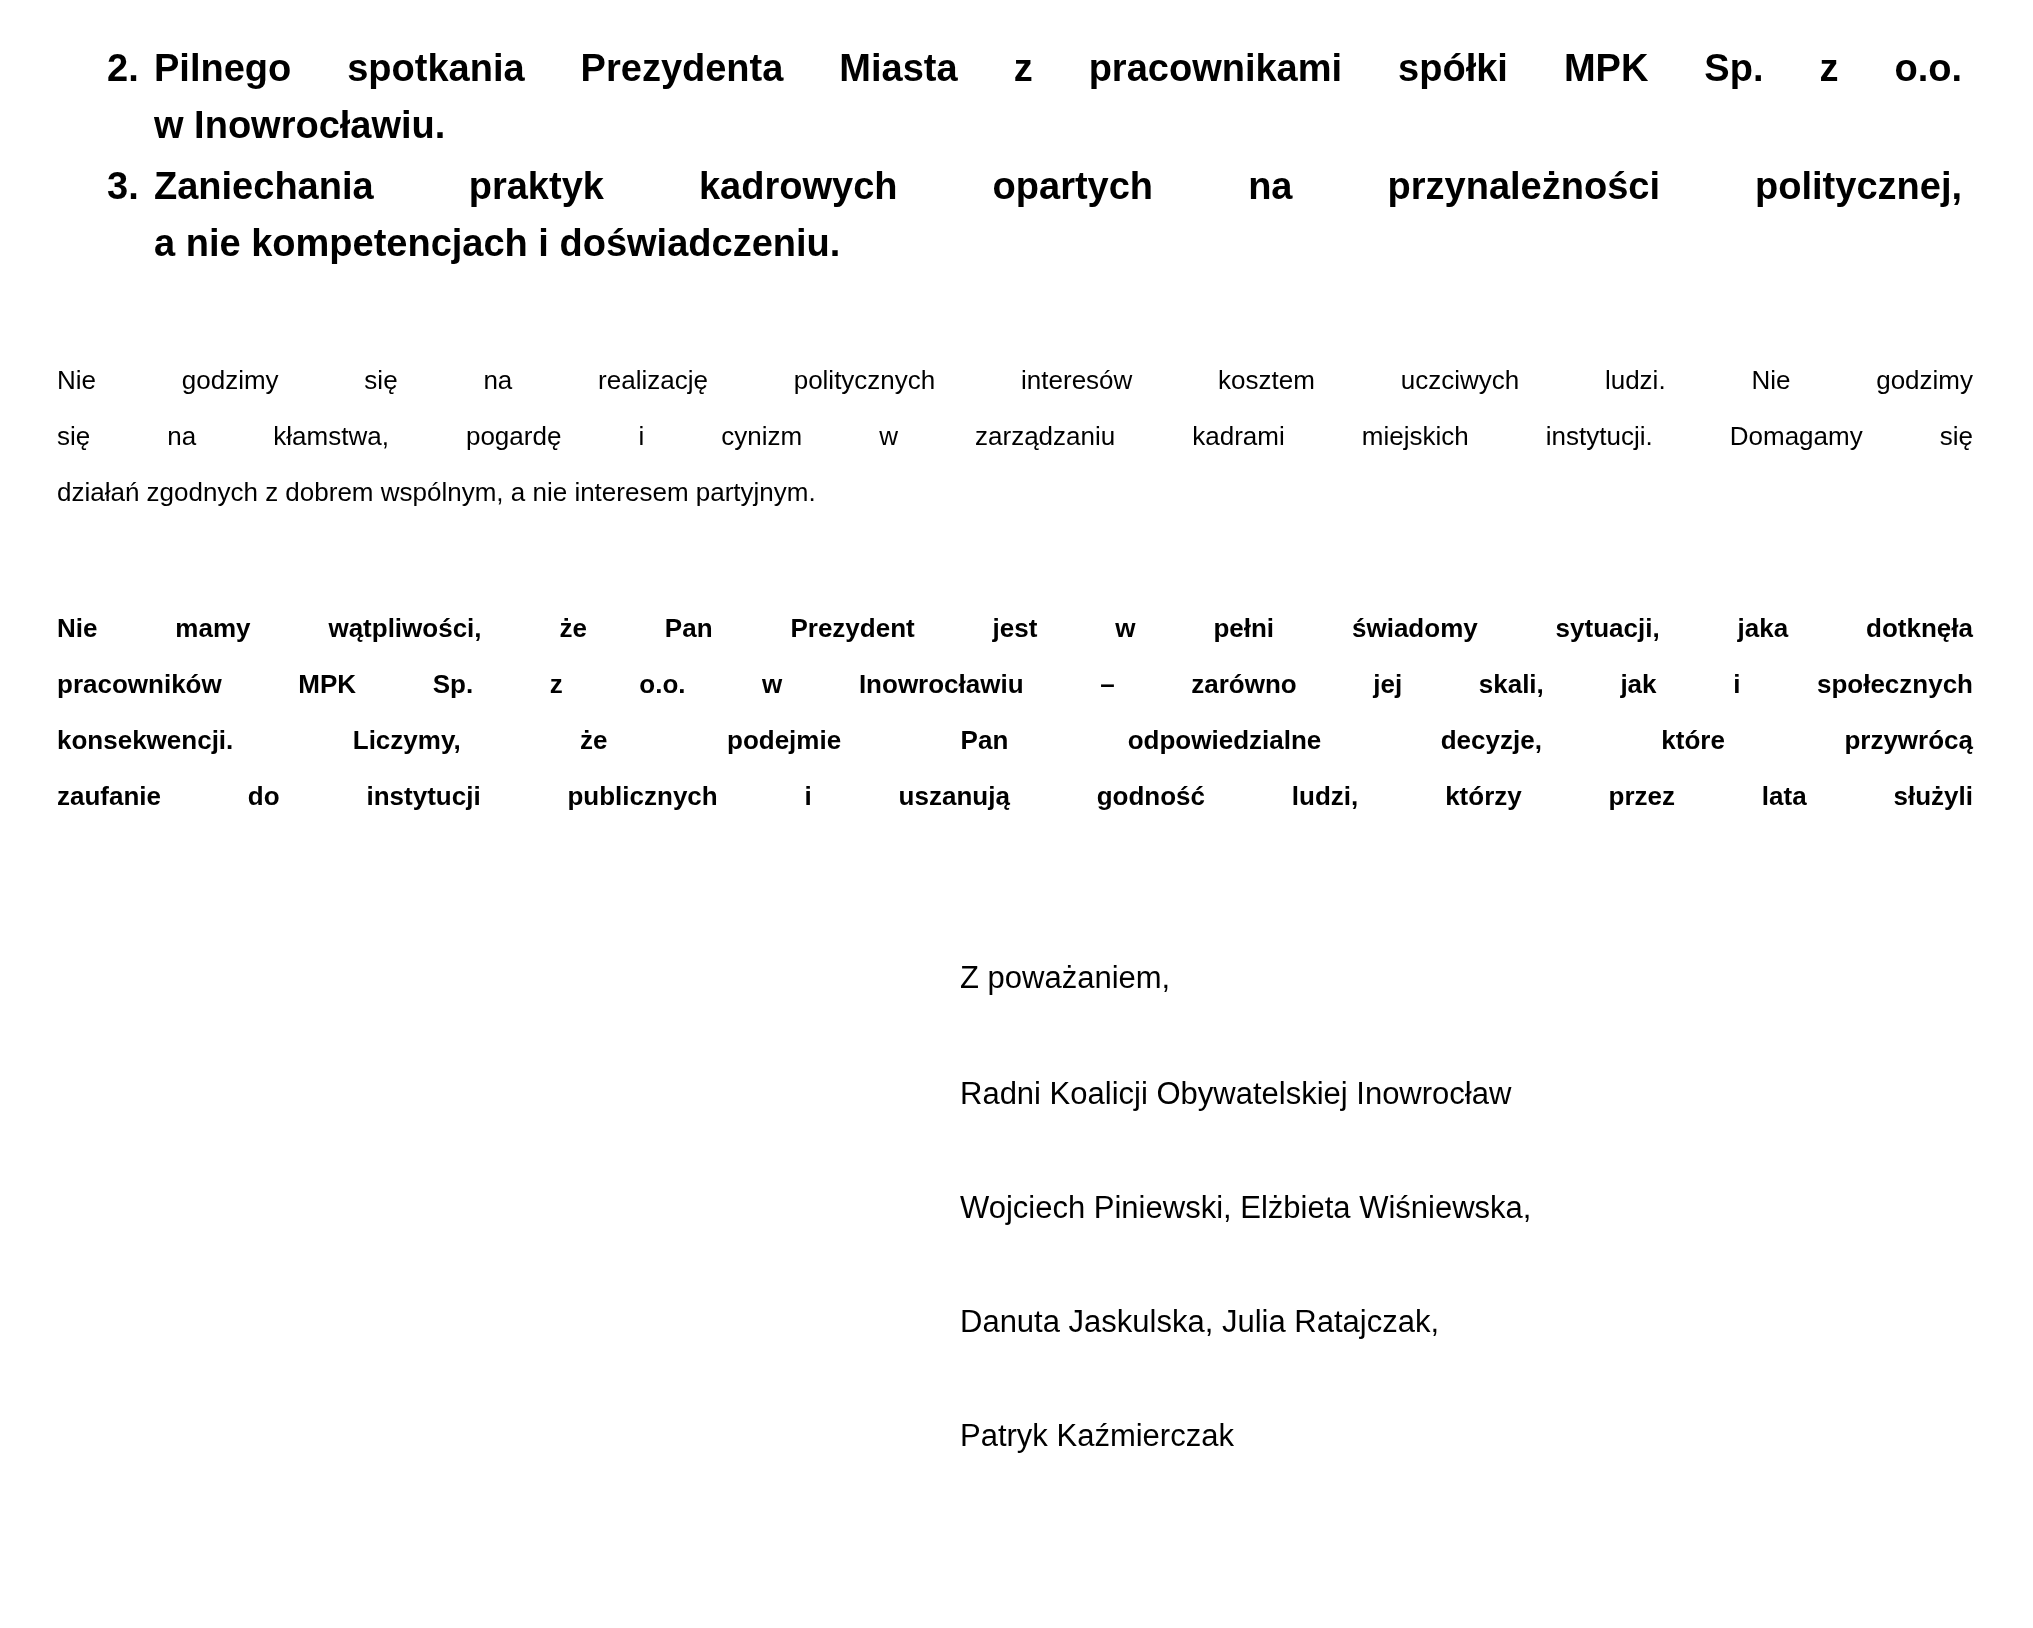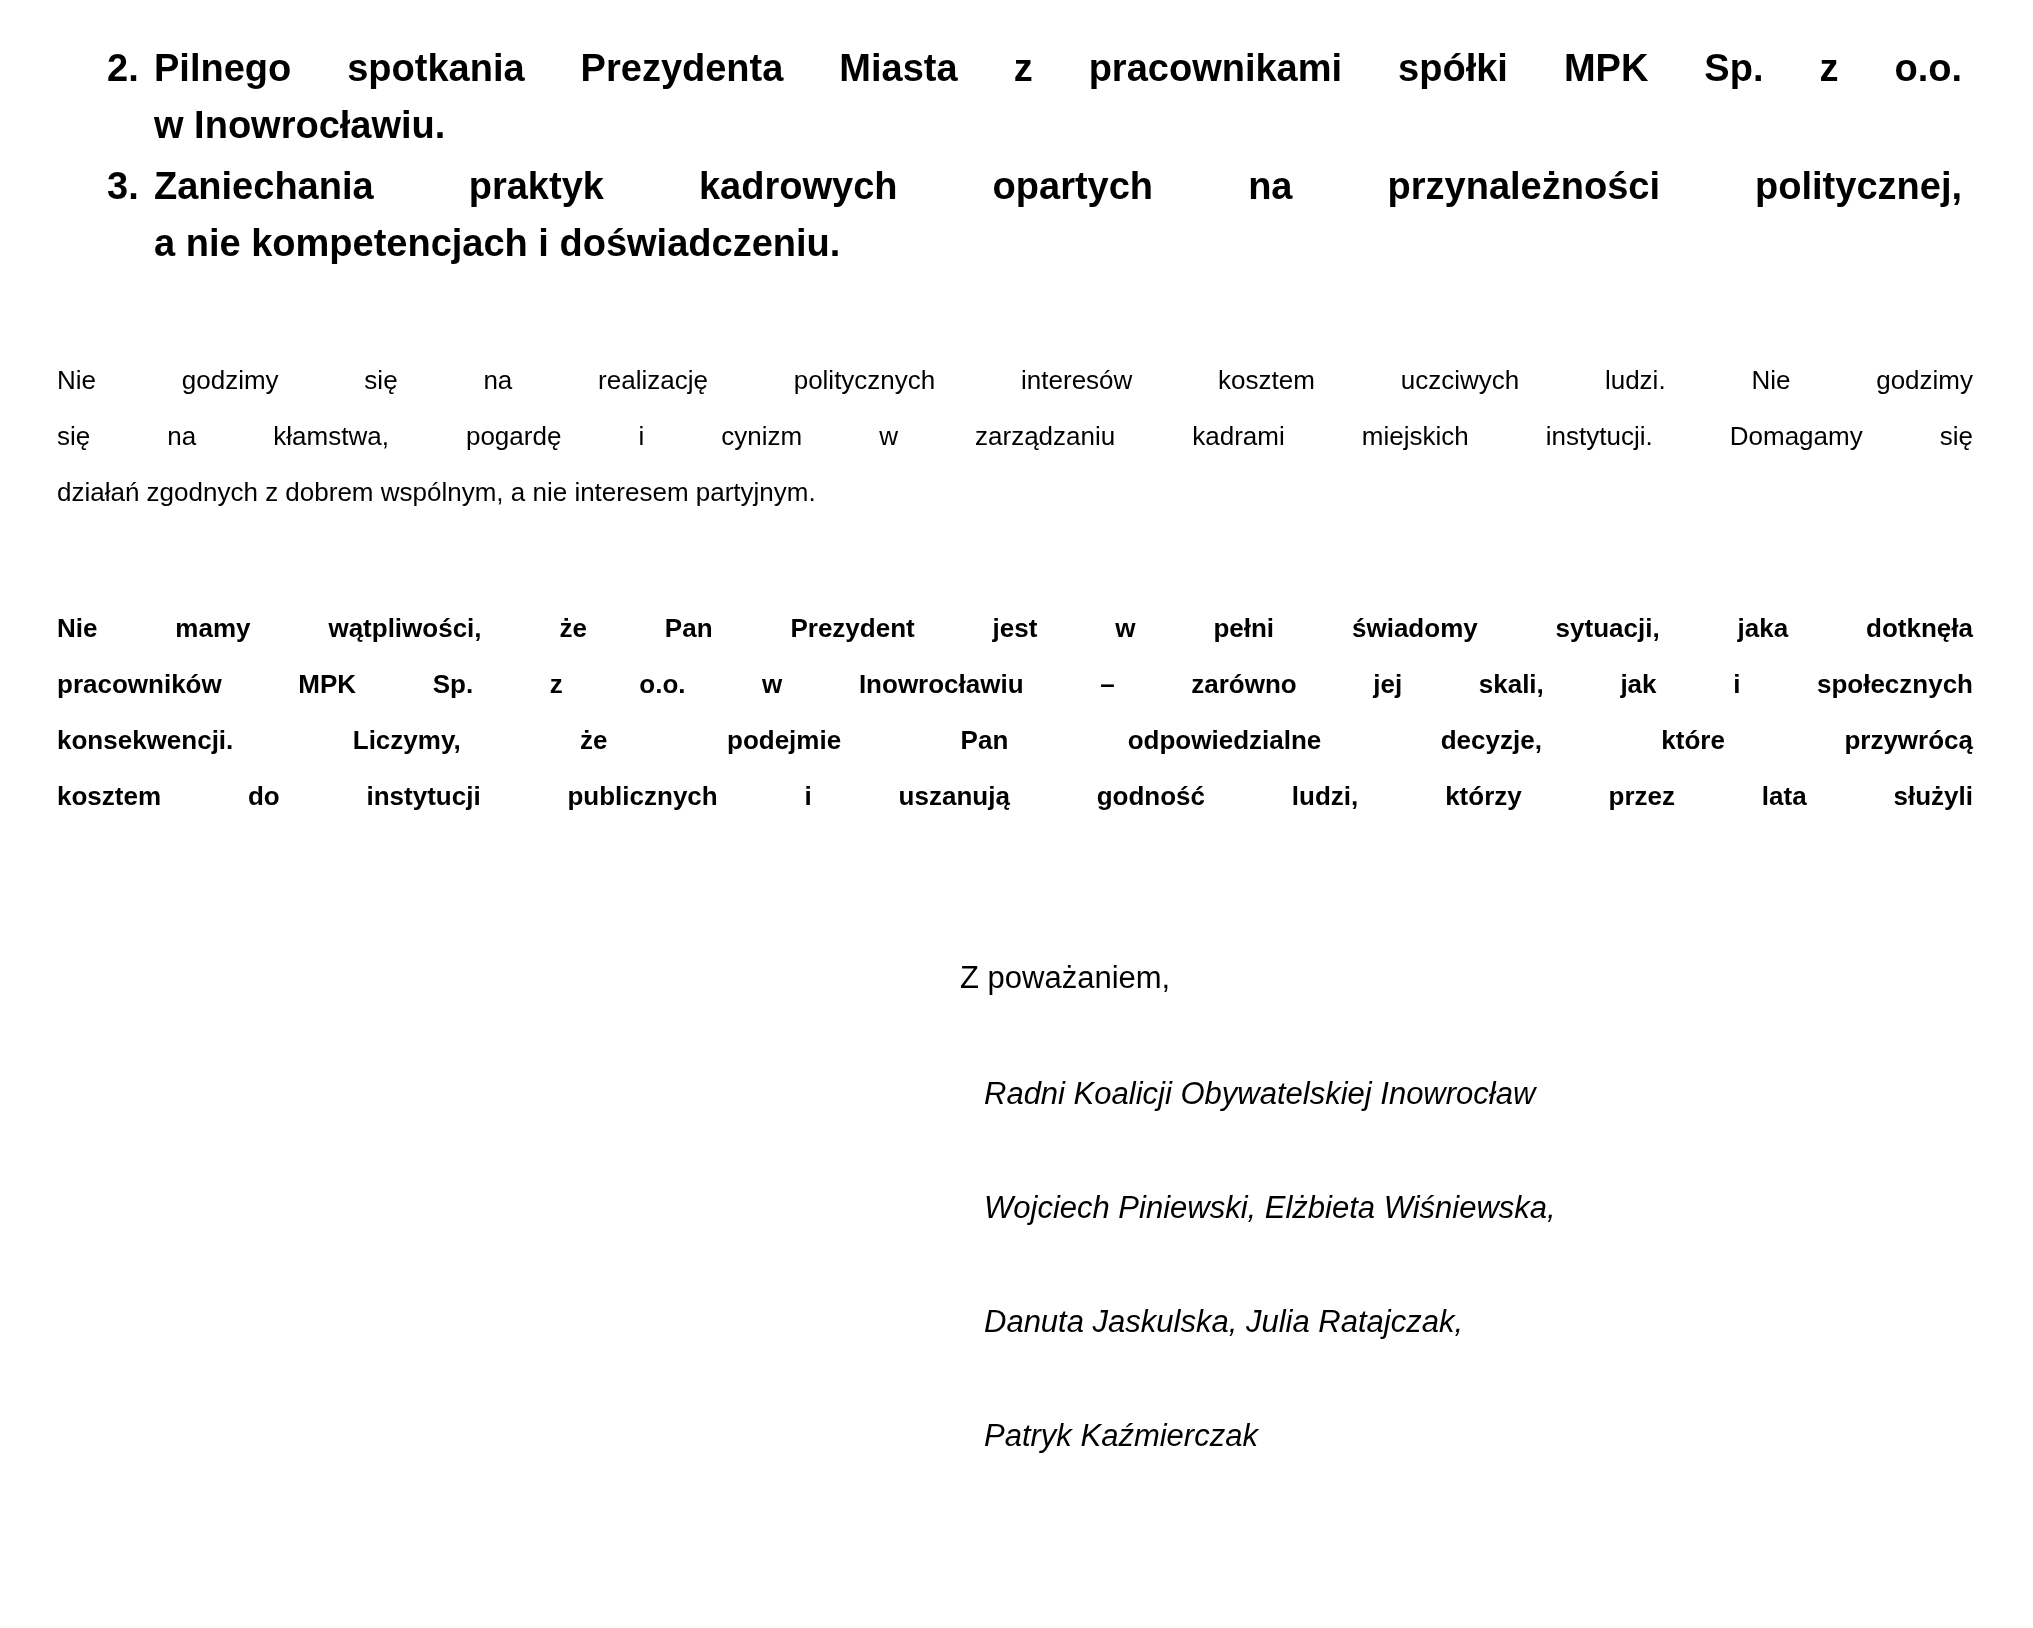--- a/index.html
+++ b/index.html
@@ -103,24 +103,22 @@
 
   .closing-line {
     font-size: 31px;
     line-height: 56px;
     padding-left: 960px;
     box-sizing: border-box;
   }
 
   .sign-off { font-style: normal; font-weight: normal; }
   .signature {
-    font-style: italic;
     font-weight: normal;
     padding-left: 960px;
-    margin-left: 24px;
   }
 
   .spacer-sm { height: 58px; }
   .spacer-md { height: 60px; }
 </style>
 </head>
 <body>
 
 <div class="page">
 
@@ -147,21 +145,21 @@
   <div class="para para-regular" id="para-statement">
     <span class="ln">Nie godzimy się na realizację politycznych interesów kosztem uczciwych ludzi. Nie godzimy</span>
     <span class="ln">się na kłamstwa, pogardę i cynizm w zarządzaniu kadrami miejskich instytucji. Domagamy się</span>
     <span class="ln last">działań zgodnych z dobrem wspólnym, a nie interesem partyjnym.</span>
   </div>
 
   <div class="para para-bold" id="para-emphasis">
     <span class="ln">Nie mamy wątpliwości, że Pan Prezydent jest w pełni świadomy sytuacji, jaka dotknęła</span>
     <span class="ln">pracowników MPK Sp. z o.o. w Inowrocławiu – zarówno jej skali, jak i społecznych</span>
     <span class="ln">konsekwencji. Liczymy, że podejmie Pan odpowiedzialne decyzje, które przywrócą</span>
-    <span class="ln">kosztem do instytucji publicznych i uszanują godność ludzi, którzy przez lata służyli</span>
+    <span class="ln">zaufanie do instytucji publicznych i uszanują godność ludzi, którzy przez lata służyli</span>
   </div>
 
   <div class="closing">
 
     <div class="closing-line sign-off">Z poważaniem,</div>
 
     <div class="spacer-md"></div>
 
     <div class="closing-line signature">Radni Koalicji Obywatelskiej Inowrocław</div>
 

